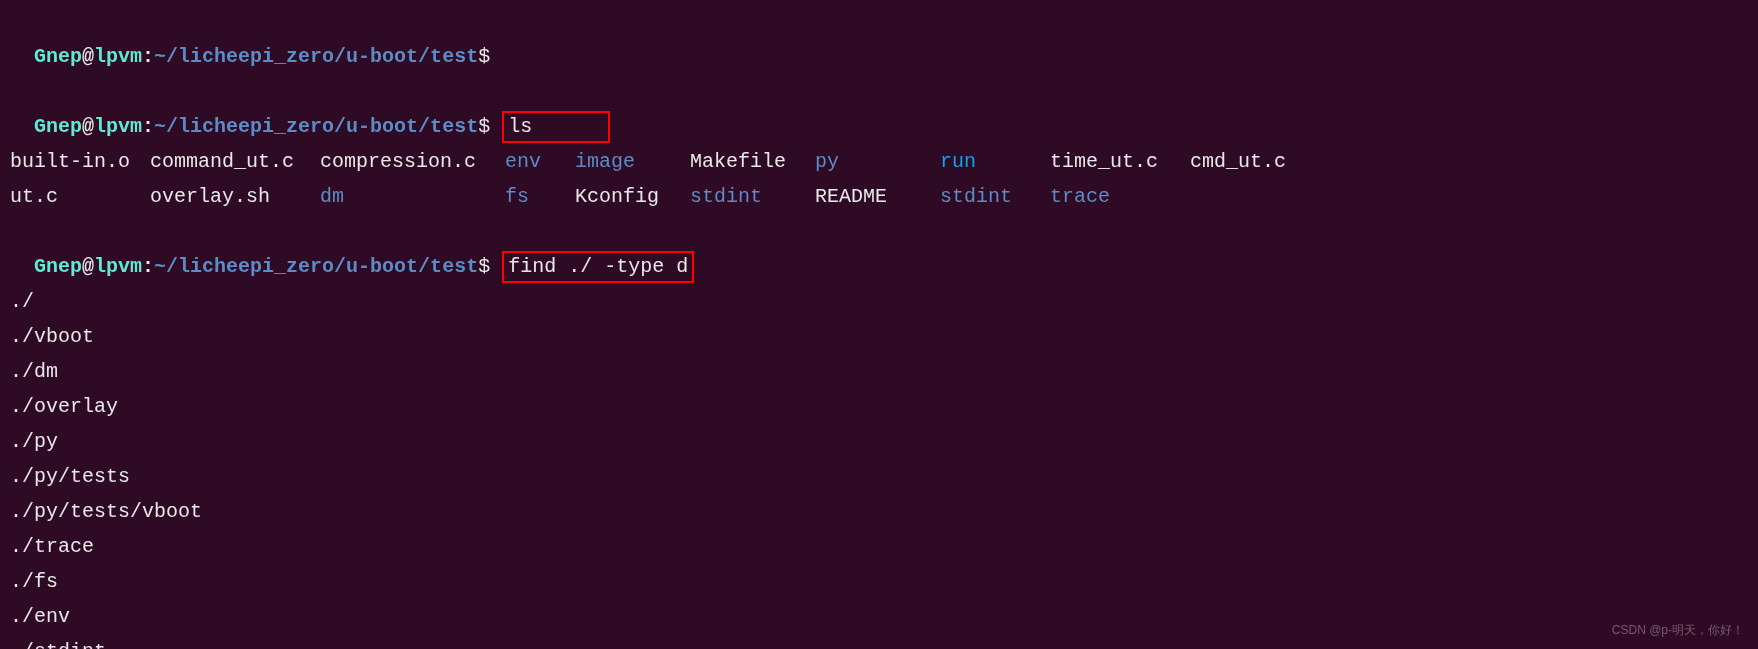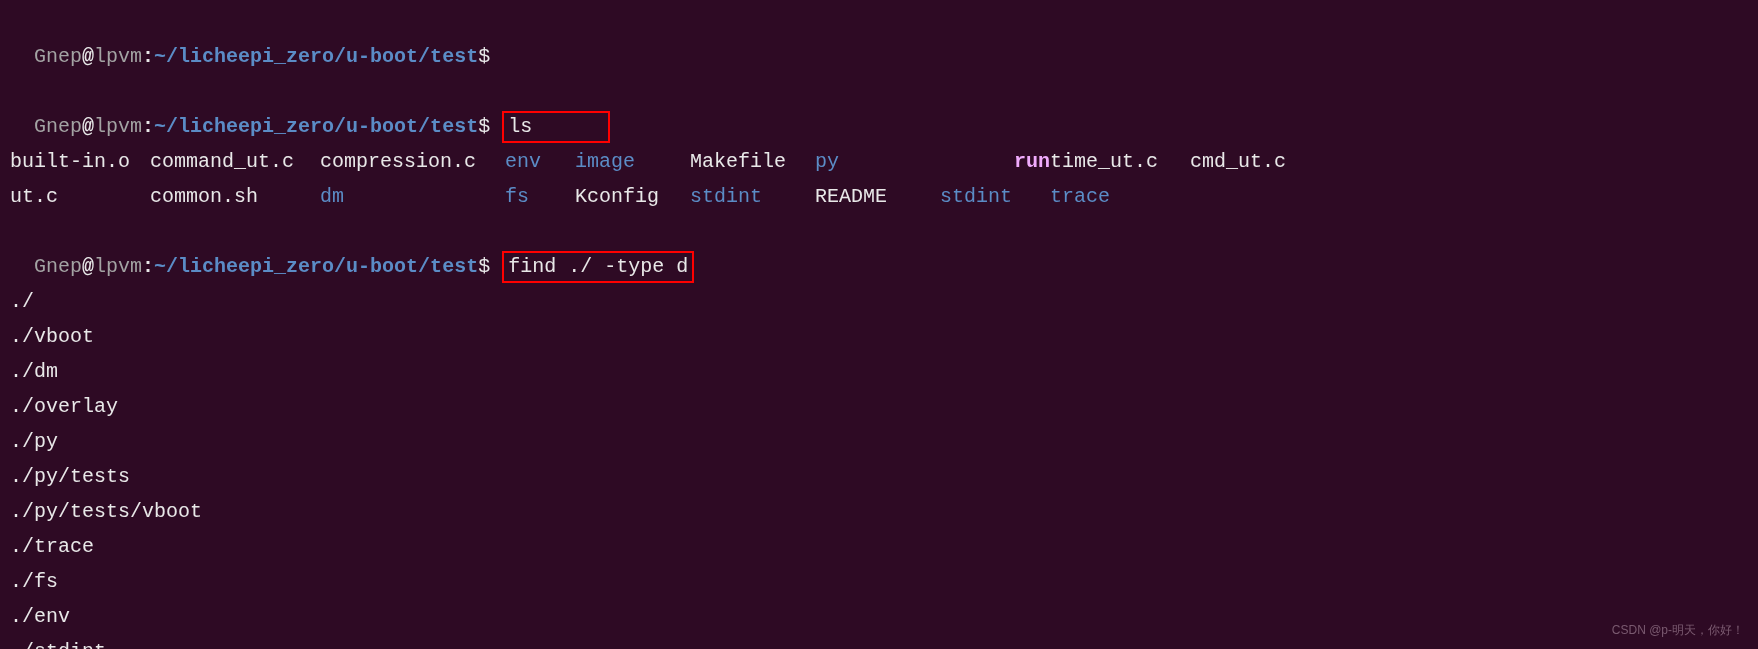--- a/index.html
+++ b/index.html
@@ -17,28 +17,28 @@
       width: 1758px;
       height: 649px;
       overflow: hidden;
       position: relative;
       white-space: nowrap;
     }
     .line {
       display: block;
       white-space: pre;
     }
-    .user { color: #a3a3a3; font-weight: normal; }
+    .user { color: #5eead4; font-weight: bold; }
     .host { color: #e8e8e8; font-weight: bold; }
     .path { color: #5b8cc6; font-weight: bold; }
     .prompt-dollar { color: #e8e8e8; }
     .cmd { color: #e8e8e8; }
     .file { color: #e8e8e8; }
     .dir { color: #5b8cc6; font-weight: normal; }
-    .exec { color: #f0abfc; font-weight: bold; text-align: right; }
+    .exec { color: #0ea5e9; font-weight: normal; }
     .output { color: #e8e8e8; }
     .highlight-box {
       border: 2px solid #ff0000;
       padding: 0 4px;
       display: inline-block;
       line-height: 1.4;
     }
     .watermark {
       position: absolute;
       bottom: 8px;
@@ -72,21 +72,21 @@
   <span class="file">compression.c</span>
   <span class="dir">env</span>
   <span class="dir">image</span>
   <span class="file">Makefile</span>
   <span class="dir">py</span>
   <span class="exec">run</span>
   <span class="file">time_ut.c</span>
   <span class="file">cmd_ut.c</span>
 
   <span class="file">ut.c</span>
-  <span class="file">common.sh</span>
+  <span class="file">overlay.sh</span>
   <span class="dir">dm</span>
   <span class="dir">fs</span>
   <span class="file">Kconfig</span>
   <span class="dir">stdint</span>
   <span class="file">README</span>
   <span class="dir">stdint</span>
   <span class="dir">trace</span>
   <span class="file"></span>
 </div>
 

